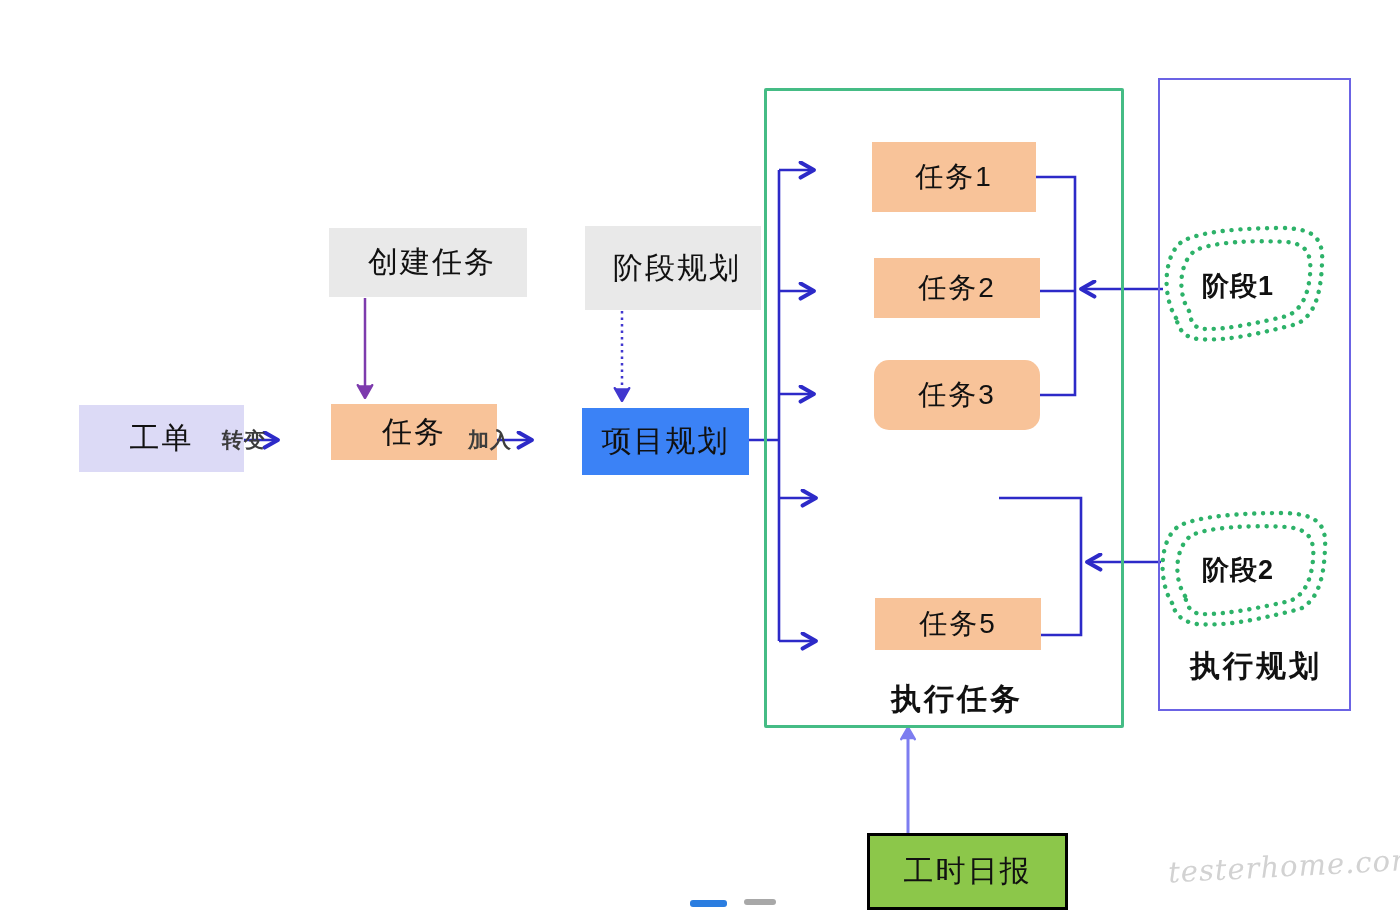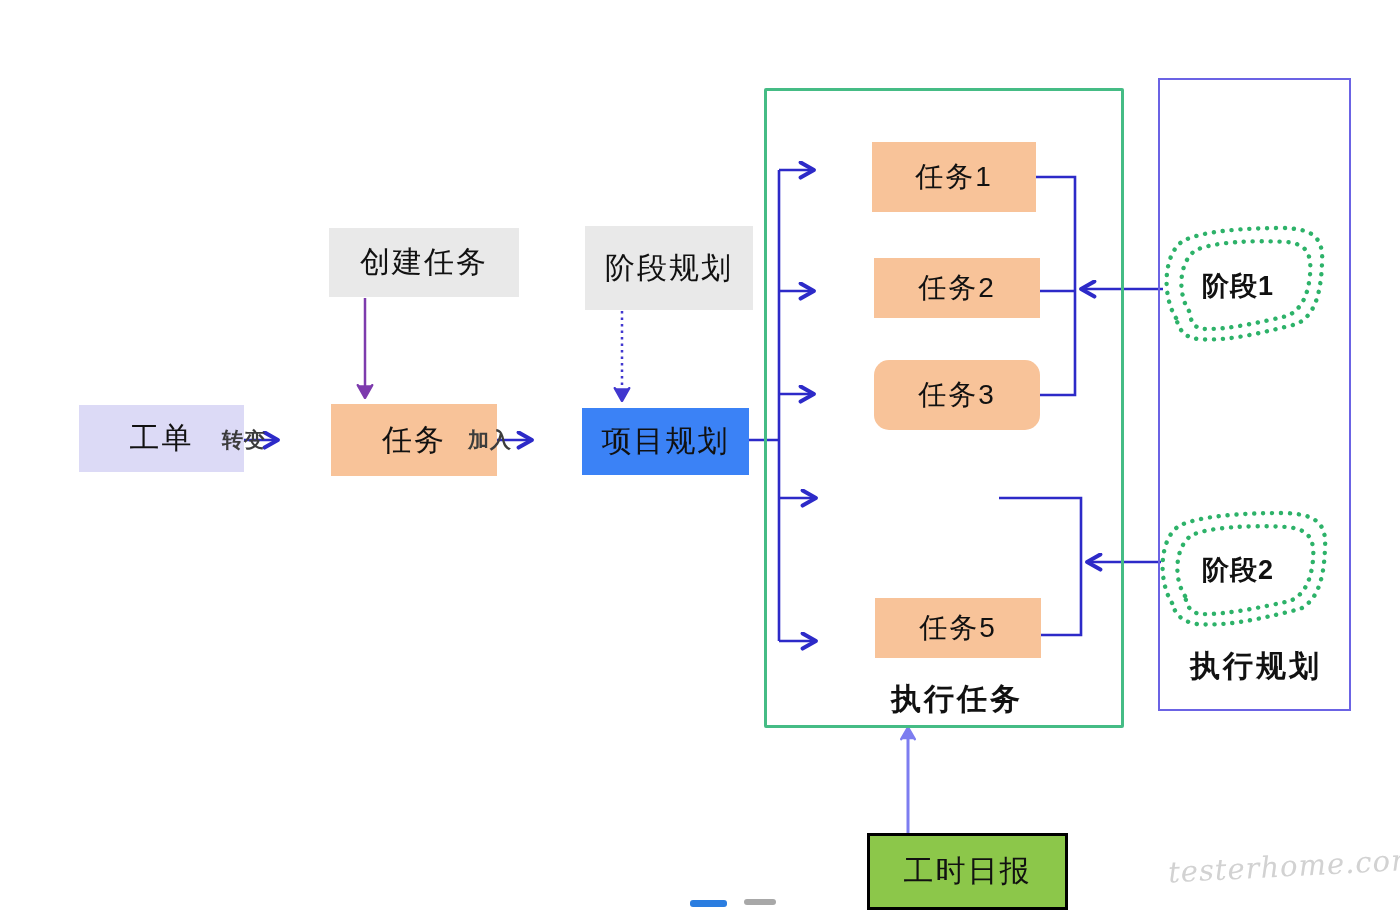--- a/index.html
+++ b/index.html
@@ -7,21 +7,21 @@
     position:relative;width:1400px;height:913px;background:#ffffff;overflow:hidden;
     font-family:"Liberation Sans","DejaVu Sans",sans-serif;
   }
   #arrows{position:absolute;left:0;top:0;width:1400px;height:913px;}
   .node{
     position:absolute;display:flex;align-items:center;justify-content:center;
     font-weight:normal;color:#111;letter-spacing:2px;margin-left:44px;
   }
   .lavender{background:#dcdaf6;}
   .orange{background:#f8c399;}
-  .gray{background:#e9e9e9;}
+  .gray{background:#e9e9e9;padding-left:8px;}
   .blue{background:#3b82f6;}
   .green{background:#8cc74a;border:3px solid #000000;}
   .fs30{font-size:30px;}
   .fs28{font-size:28px;}
   .group{position:absolute;background:transparent;}
   .green-border{border:3px solid #45bc85;border-radius:2px;}
   .blue-border{border:2px solid #6b63e4;}
   .edge-label{
     position:absolute;transform:translate(-50%,-50%);
     font-size:21px;font-weight:bold;color:#3c3c3c;letter-spacing:1px;
@@ -101,30 +101,30 @@
     </g>
   </svg>
 
   <div class="group green-border" style="left:764px;top:88px;width:354px;height:634px;"></div>
   <div class="group blue-border" style="left:1158px;top:78px;width:189px;height:629px;"></div>
 
   <div class="node lavender fs30" style="left:35px;top:405px;width:165px;height:67px;">工单</div>
 
   <div class="node gray fs30" style="left:285px;top:228px;width:190px;height:69px;">创建任务</div>
 
-  <div class="node orange fs30" style="left:287px;top:404px;width:166px;height:72px;">任务</div>
+  <div class="node orange fs30" style="left:287px;top:404px;width:166px;height:56px;">任务</div>
 
   <div class="node gray fs30" style="left:541px;top:226px;width:168px;height:84px;">阶段规划</div>
 
   <div class="node blue fs30" style="left:538px;top:408px;width:167px;height:67px;">项目规划</div>
 
   <div class="node orange fs28" style="left:828px;top:142px;width:164px;height:70px;">任务1</div>
   <div class="node orange fs28" style="left:830px;top:258px;width:166px;height:60px;">任务2</div>
   <div class="node orange fs28" style="left:830px;top:360px;width:166px;height:70px;border-radius:15px;">任务3</div>
-  <div class="node orange fs28" style="left:831px;top:598px;width:166px;height:60px;">任务5</div>
+  <div class="node orange fs28" style="left:831px;top:598px;width:166px;height:52px;">任务5</div>
 
   <div class="float-label" style="left:920px;top:699px;margin-left:37px;">执行任务</div>
 
   <div class="phase-label" style="left:1238px;top:286px;">阶段1</div>
   <div class="phase-label" style="left:1238px;top:570px;">阶段2</div>
 
   <div class="float-label" style="left:1256px;top:666px;">执行规划</div>
 
   <div class="node green fs30" style="left:823px;top:833px;width:195px;height:71px;">工时日报</div>
 

